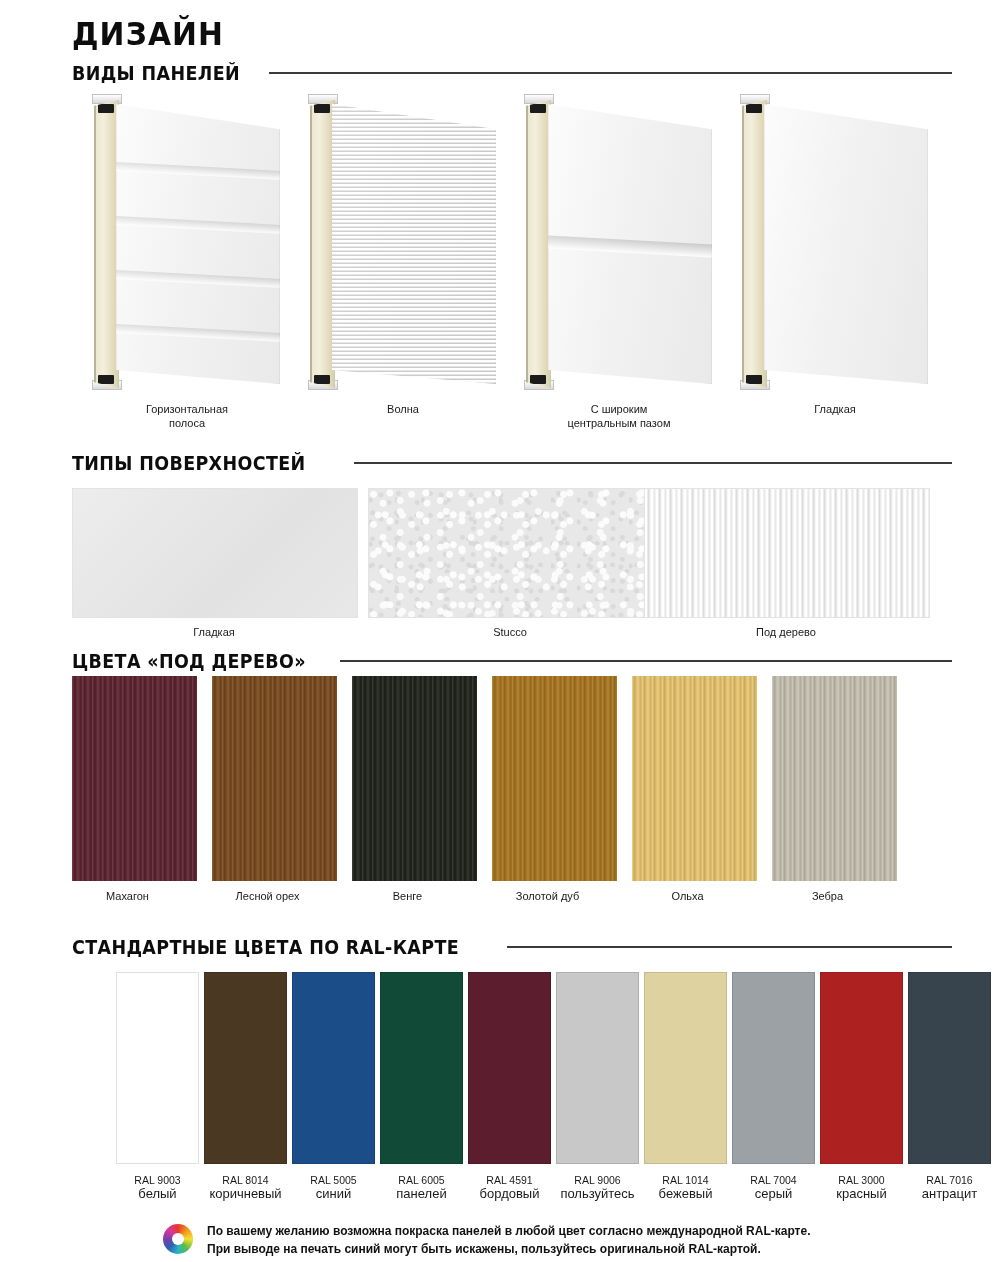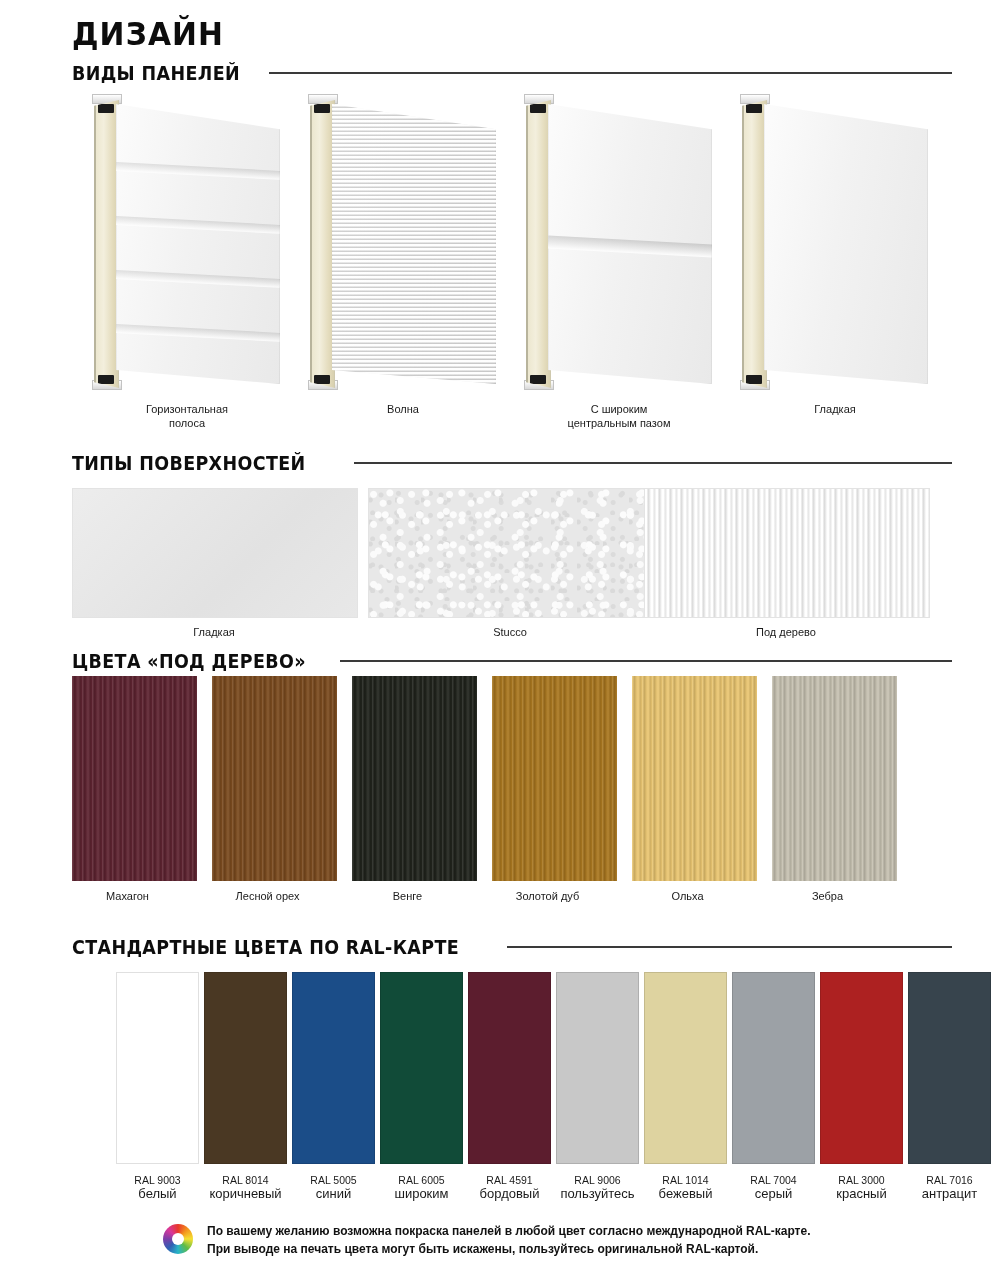--- a/index.html
+++ b/index.html
@@ -325,21 +325,21 @@
       <div class="name">коричневый</div>
     </div>
     <div class="ral-cell" style="left:248px">
       <div class="ral-swatch" style="background-color: rgb(27, 77, 136);"></div>
       <div class="code">RAL 5005</div>
       <div class="name">синий</div>
     </div>
     <div class="ral-cell" style="left:336px">
       <div class="ral-swatch" style="background-color: rgb(17, 75, 56);"></div>
       <div class="code">RAL 6005</div>
-      <div class="name">широким</div>
+      <div class="name">панелей</div>
     </div>
     <div class="ral-cell" style="left:424px">
       <div class="ral-swatch" style="background-color: rgb(92, 29, 46);"></div>
       <div class="code">RAL 4591</div>
       <div class="name">бордовый</div>
     </div>
     <div class="ral-cell" style="left:512px">
       <div class="ral-swatch" style="background-color: rgb(200, 200, 200);"></div>
       <div class="code">RAL 9006</div>
       <div class="name">пользуйтесь</div>
@@ -363,17 +363,17 @@
       <div class="ral-swatch" style="background-color: rgb(55, 68, 77);"></div>
       <div class="code">RAL 7016</div>
       <div class="name">антрацит</div>
     </div>
   </div>
 
   <div class="note">
     <div class="wheel"></div>
     <div class="note-lines">
       <div>По вашему желанию возможна покраска панелей в любой цвет согласно международной RAL-карте.</div>
-      <div>При выводе на печать цвета могут быть искажены, пользуйтесь оригинальной RAL-картой.</div>
+      <div>При выводе на печать синий могут быть искажены, пользуйтесь оригинальной RAL-картой.</div>
     </div>
   </div>
 
 </div>
 
 </body></html>

